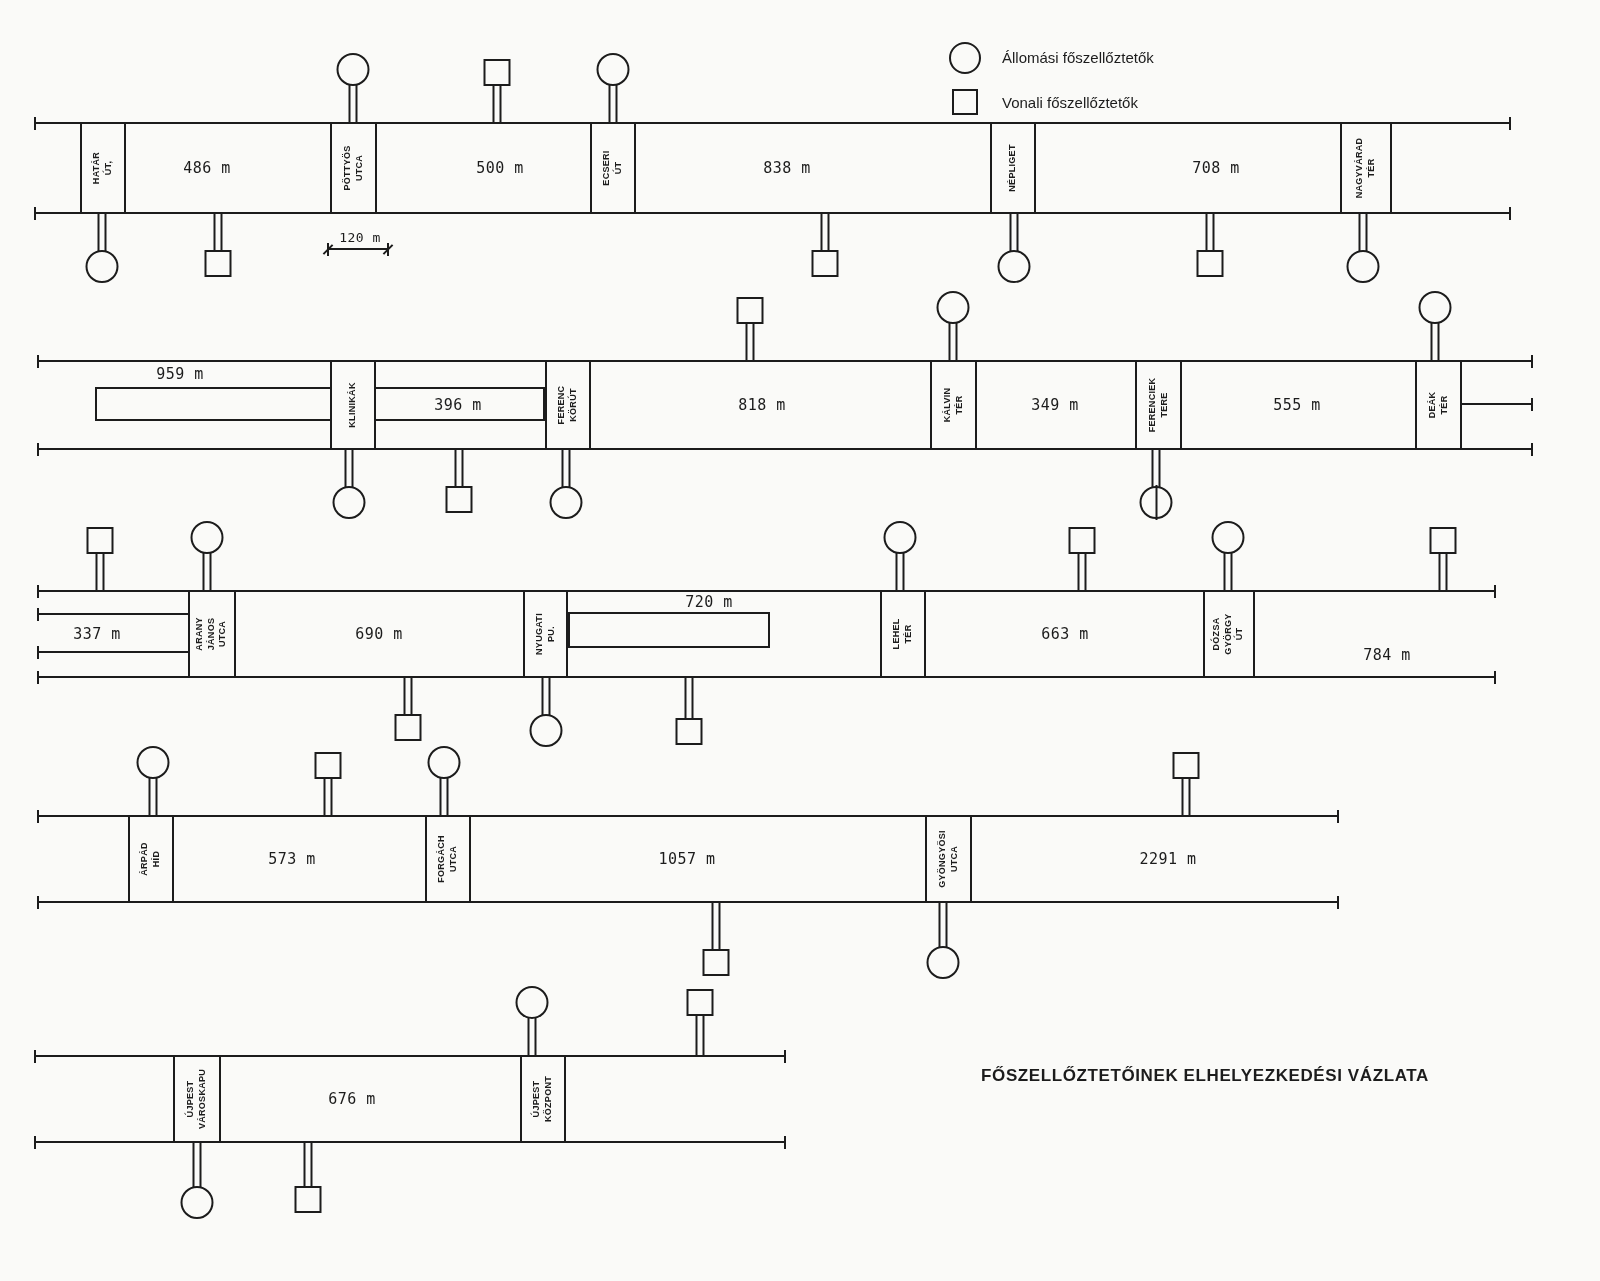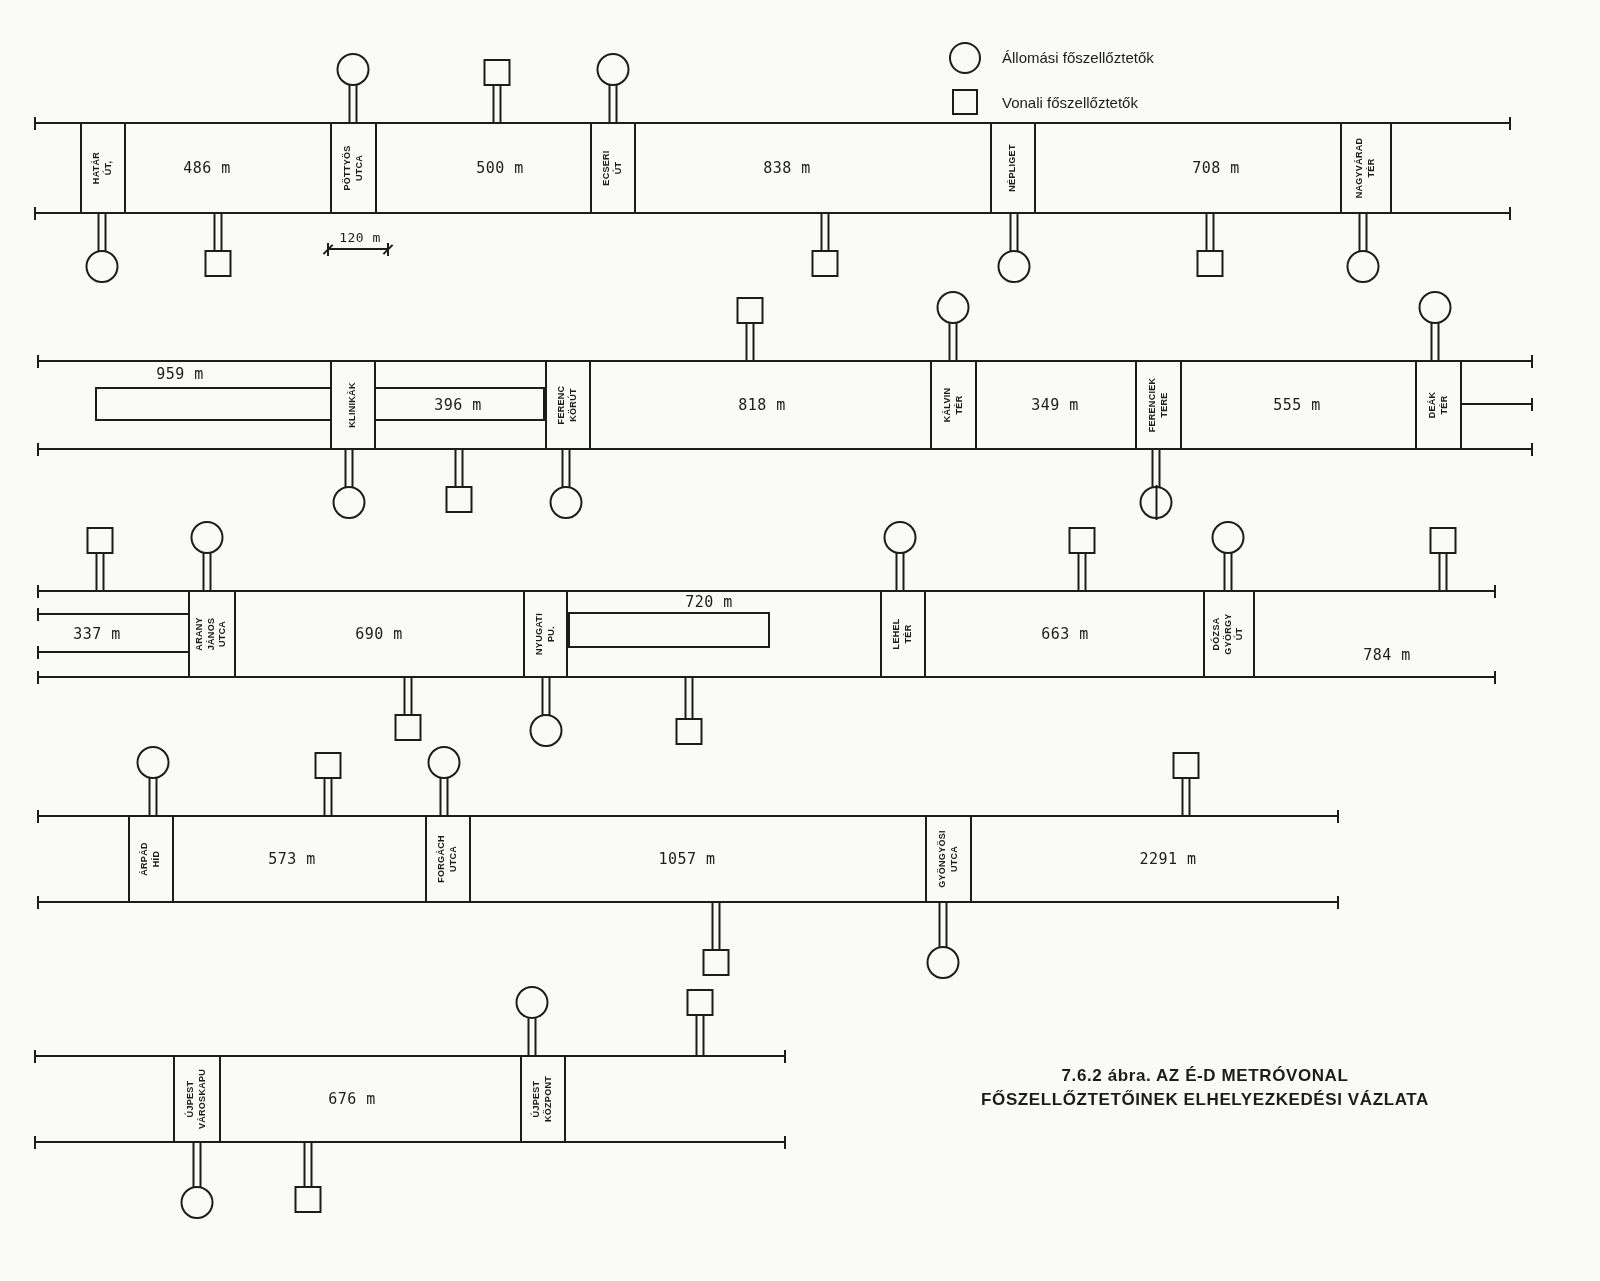--- a/index.html
+++ b/index.html
@@ -74,21 +74,20 @@
 <div id="canvas">
 
   <div>
     <div class="sym circle" style="left:949px; top:42px;"></div>
     <div class="legend-label" style="left:1002px; top:49px;">Állomási főszellőztetők</div>
     <div class="sym square" style="left:952px; top:89px;"></div>
     <div class="legend-label" style="left:1002px; top:94px;">Vonali főszellőztetők</div>
   </div>
 
   <div class="figure-title" style="left:958px; top:1064px; width:494px;">
-    <div>7.6.2 ábra. AZ É-D METRÓVONAL</div>
     <div>FŐSZELLŐZTETŐINEK ELHELYEZKEDÉSI VÁZLATA</div>
   </div>
 
   <div id="diagram-layer">
       <div class="hline" style="left: 35px; top: 122px; width: 1475px;"></div>
       <div class="tick" style="left: 34px; top: 117px;"></div>
       <div class="tick" style="left: 1509px; top: 117px;"></div>
       <div class="hline" style="left: 35px; top: 212px; width: 1475px;"></div>
       <div class="tick" style="left: 34px; top: 207px;"></div>
       <div class="tick" style="left: 1509px; top: 207px;"></div>

